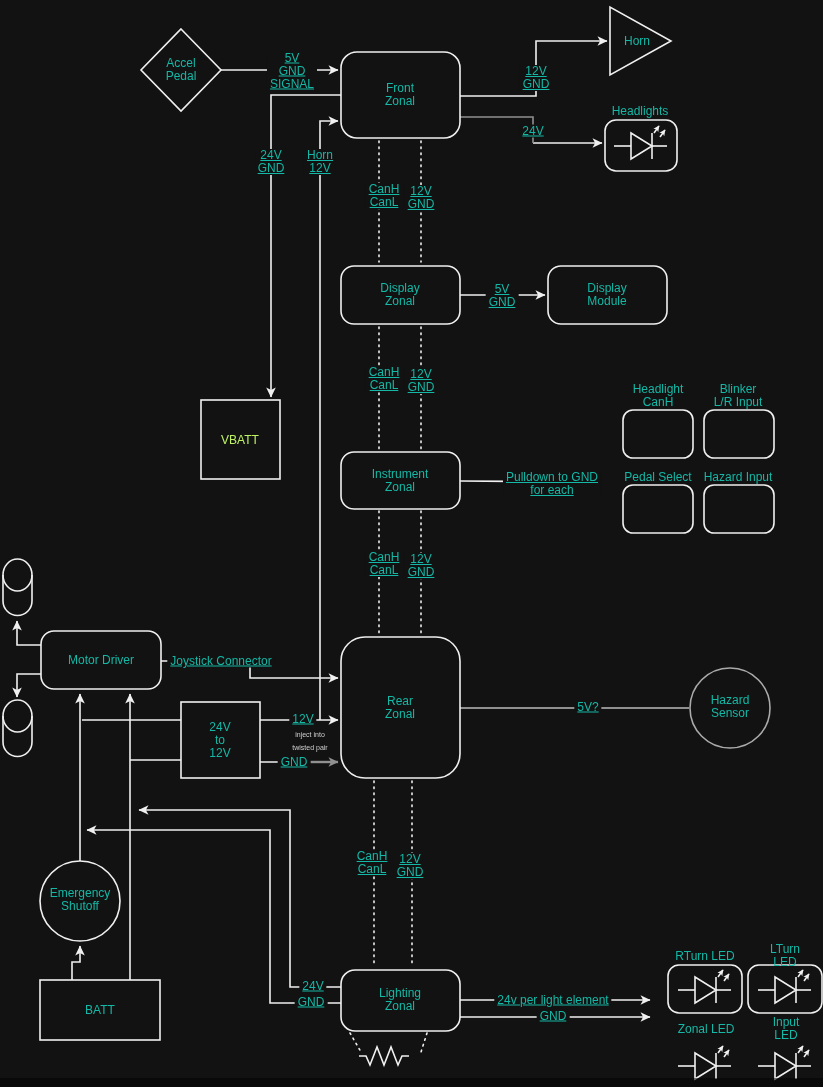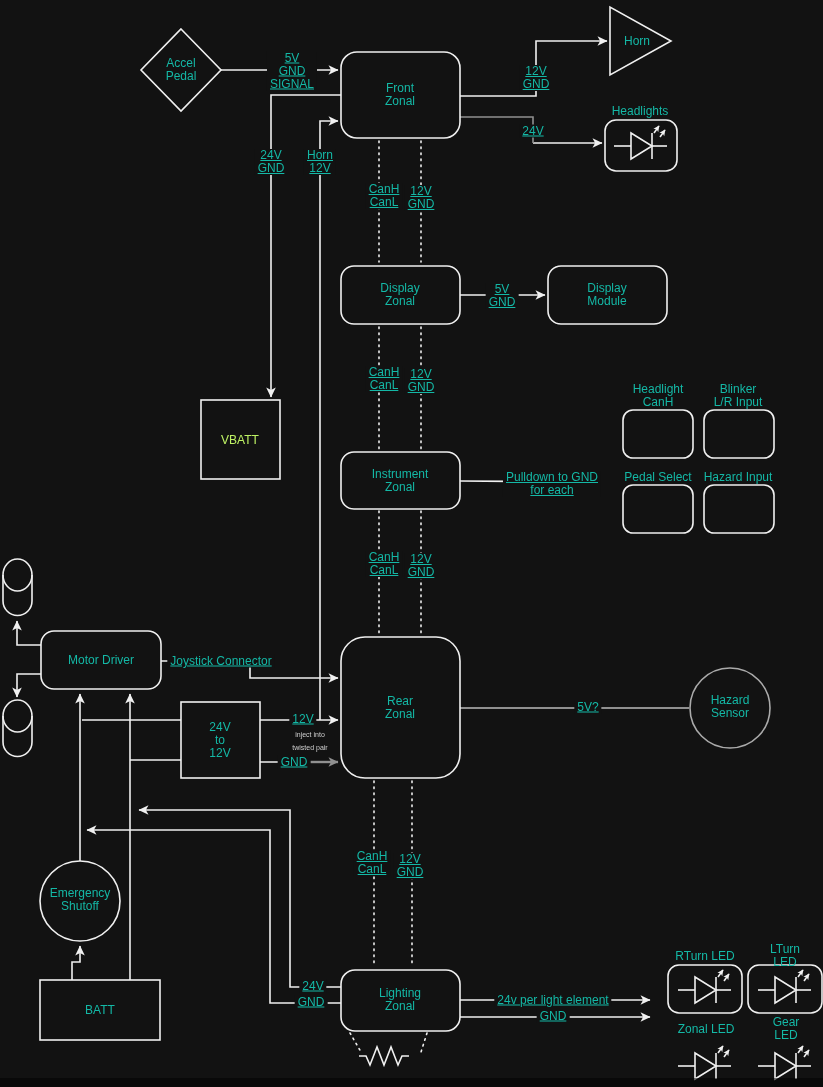--- a/index.html
+++ b/index.html
@@ -208,16 +208,16 @@
 <div class="lbl mask" style="left:313px;top:986px">24V</div>
 <div class="lbl mask" style="left:311px;top:1002px">GND</div>
 <div class="lbl" style="left:400px;top:1000px">Lighting
 Zonal</div>
 <div class="lbl mask" style="left:553px;top:1000px">24v per light element</div>
 <div class="lbl mask" style="left:553px;top:1016px">GND</div>
 
 <div class="lbl" style="left:705px;top:956px">RTurn LED</div>
 <div class="lbl" style="left:785px;top:956px">LTurn LED</div>
 <div class="lbl" style="left:706px;top:1029px">Zonal LED</div>
-<div class="lbl" style="left:786px;top:1029px">Gear LED</div>
+<div class="lbl" style="left:786px;top:1029px">Input LED</div>
 
 <div class="bottom-shade"></div>
 </div>
 
 </body></html>

